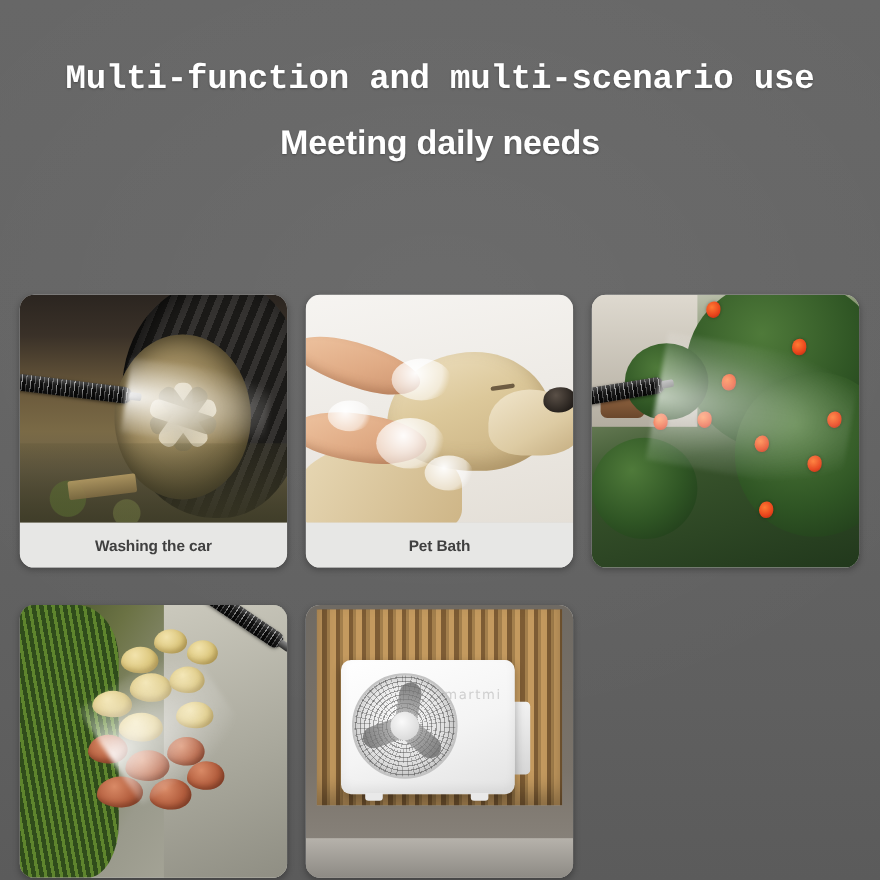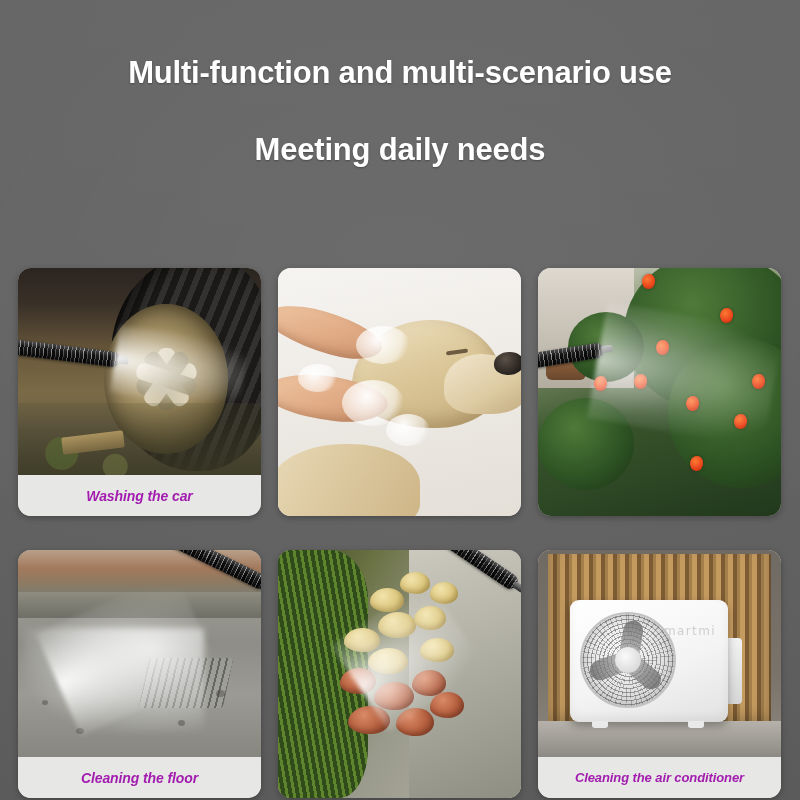--- a/index.html
+++ b/index.html
@@ -24,22 +24,22 @@
 
   
   .headings { position: absolute; top: 0; left: 0; width: 800px; text-align: center; }
   .title-line {
     color: #ffffff;
     font-weight: bold;
     letter-spacing: -0.2px;
     text-shadow: 0 1px 2px rgba(0,0,0,0.30);
     white-space: nowrap;
   }
-  .title-1 { font-size: 31px; line-height: 31px; margin-top: 57px; }
-  .title-2 { font-size: 31px; line-height: 31px; margin-top: 46px; }
+  .title-1 { font-size: 31px; line-height: 31px; margin-top: 57px; font-family: Liberation Mono, monospace; }
+  .title-2 { font-size: 31px; line-height: 31px; margin-top: 26px; }
   .subtitle {
     color: #f2f2f2;
     font-weight: bold;
     font-size: 18px;
     line-height: 18px;
     margin-top: 45px;
     text-shadow: 0 1px 2px rgba(0,0,0,0.28);
     white-space: nowrap;
   }
 
@@ -68,26 +68,25 @@
     position: relative;
     flex: 1 1 auto;
     overflow: hidden;
   }
   .card-caption {
     flex: 0 0 41px;
     background: #e7e7e5;
     display: flex;
     align-items: center;
     justify-content: center;
-    color: #a21caf;
+    color: #404040;
     font-size: 14px;
     font-weight: bold;
     letter-spacing: -0.1px;
     white-space: nowrap;
-    font-style: italic;
   }
   .card-caption.small { font-size: 13px; }
 
   
   .nozzle {
     position: absolute;
     height: 15px;
     background:
       repeating-linear-gradient(90deg,
         #0d0d0d 0px, #0d0d0d 3px,
@@ -393,20 +392,21 @@
         <div class="dog-muzzle"></div>
         <div class="dog-eye"></div>
         <div class="dog-nose"></div>
         <div class="hand hand-a"></div>
         <div class="hand hand-b"></div>
         <div class="foam" style="left:78px; top:58px; width:54px; height:38px;"></div>
         <div class="foam" style="left:64px; top:112px; width:62px; height:46px;"></div>
         <div class="foam" style="left:108px; top:146px; width:44px; height:32px;"></div>
         <div class="foam" style="left:20px; top:96px; width:40px; height:28px;"></div>
       </div>
+      <div class="card-caption">Pet Bath</div>
     </div>
 
     <div class="card">
       <div class="card-photo ph-flower">
         <div class="fl-wall"></div>
         <div class="pot" style="left:8px; top:86px; width:40px; height:26px;"></div>
         <div class="pot" style="left:34px; top:150px; width:46px; height:30px;"></div>
         <div class="bush" style="left:86px; top:-16px; width:180px; height:160px;"></div>
         <div class="bush" style="left:130px; top:70px; width:146px; height:150px;"></div>
         <div class="bush" style="left:30px; top:44px; width:76px; height:70px;"></div>
@@ -418,35 +418,20 @@
         <div class="bloom" style="left:148px; top:128px;"></div>
         <div class="bloom" style="left:96px; top:106px;"></div>
         <div class="bloom" style="left:56px; top:108px;"></div>
         <div class="bloom" style="left:152px; top:188px;"></div>
         <div class="bloom" style="left:118px; top:72px;"></div>
         <div class="nozzle" style="left:-10px; top:80px; width:76px; transform:rotate(-9deg);"></div>
         <div class="spray" style="left:58px; top:48px; width:178px; height:118px; transform:rotate(10deg); opacity:0.75;"></div>
       </div>
     </div>
 
-    <div class="card">
-      <div class="card-photo ph-floor">
-        <div class="floor-step"></div>
-        <div class="floor-curb"></div>
-        <div class="floor-drain"></div>
-        <div class="floor-wet"></div>
-        <div class="floor-speck" style="left:24px; top:150px; width:6px; height:5px;"></div>
-        <div class="floor-speck" style="left:58px; top:178px; width:8px; height:6px;"></div>
-        <div class="floor-speck" style="left:160px; top:170px; width:7px; height:6px;"></div>
-        <div class="floor-speck" style="left:198px; top:140px; width:9px; height:7px;"></div>
-        <div class="nozzle" style="right:-10px; top:4px; width:104px; transform:rotate(26deg);"></div>
-        <div class="spray" style="left:34px; top:48px; width:152px; height:112px; transform:rotate(-24deg);"></div>
-      </div>
-      <div class="card-caption">Cleaning the floor</div>
-    </div>
 
     <div class="card">
       <div class="card-photo ph-crops">
         <div class="concrete"></div>
         <div class="grass"></div>
         <div class="spud" style="left:92px; top:38px; width:34px; height:24px;"></div>
         <div class="spud" style="left:122px; top:22px; width:30px; height:22px;"></div>
         <div class="spud" style="left:100px; top:62px; width:38px; height:26px;"></div>
         <div class="spud" style="left:66px; top:78px; width:36px; height:24px;"></div>
         <div class="spud" style="left:136px; top:56px; width:32px; height:24px;"></div>
@@ -475,17 +460,16 @@
             <div class="ac-grid-lines"></div>
             <div class="ac-blade" style="transform:rotate(10deg)"></div>
             <div class="ac-blade" style="transform:rotate(130deg)"></div>
             <div class="ac-blade" style="transform:rotate(250deg)"></div>
             <div class="ac-hub"></div>
           </div>
           <div class="ac-foot" style="left:22px;"></div>
           <div class="ac-foot" style="left:118px;"></div>
         </div>
       </div>
-      <div class="card-caption small">Cleaning the air conditioner</div>
     </div>
 
   </div>
 </div>
 
 </body></html>

